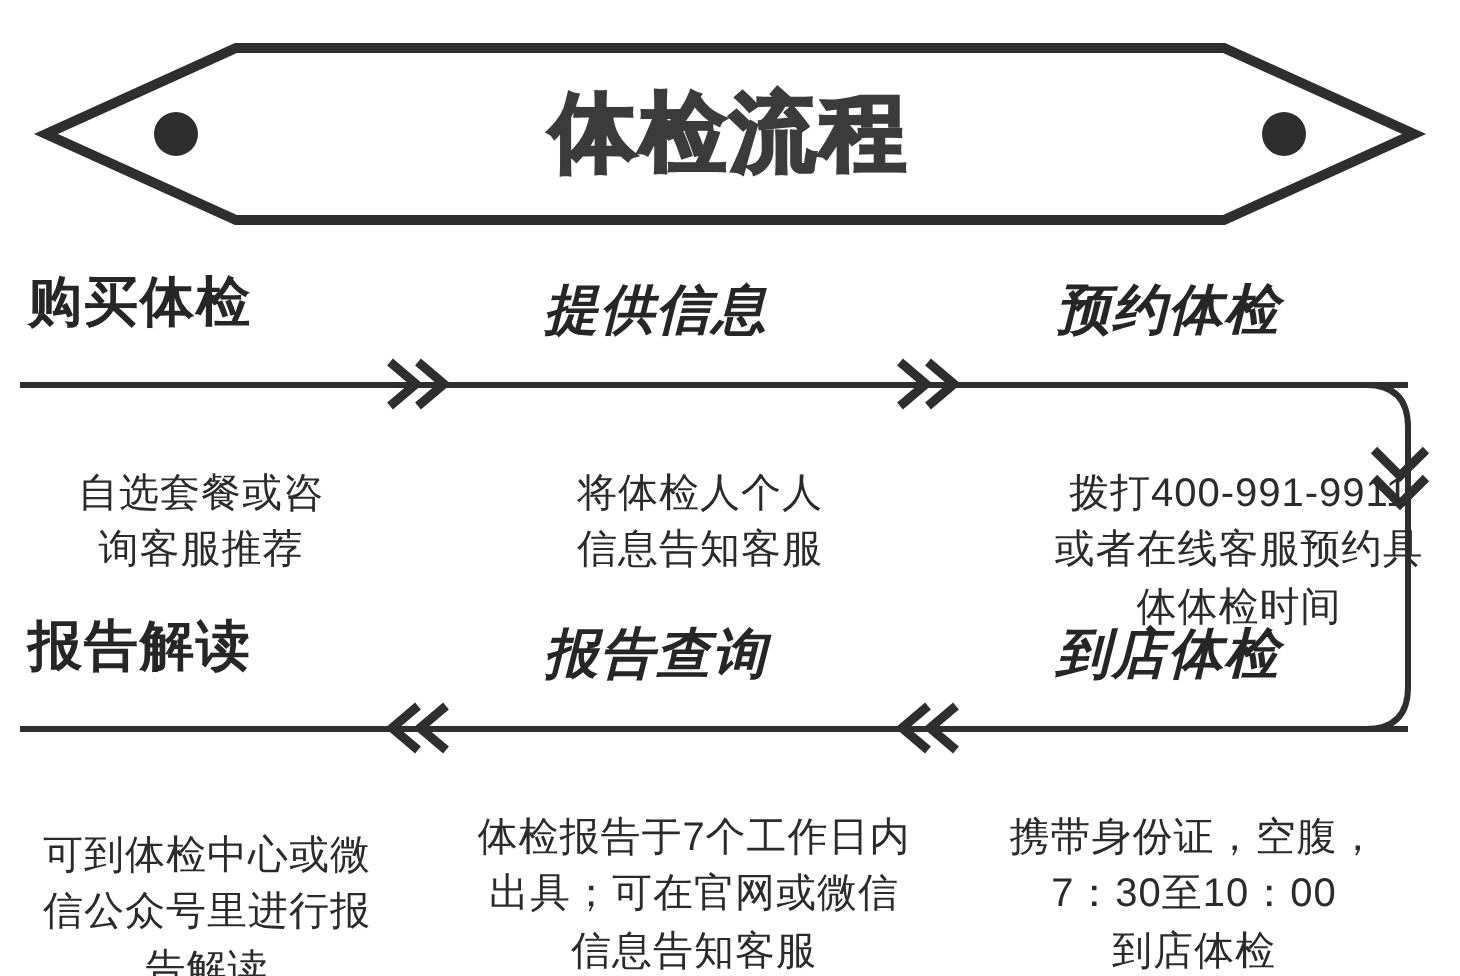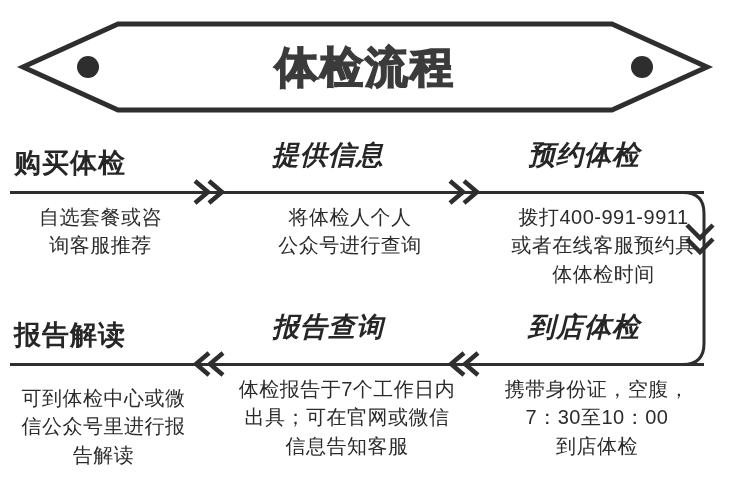--- a/index.html
+++ b/index.html
@@ -64,21 +64,21 @@
   }
   .col-head {
     position: absolute;
     font-size: 27px;
     font-weight: bold;
     letter-spacing: 1px;
     color: #262626;
     white-space: nowrap;
     line-height: 1;
   }
-  .h1 { left: 14px;  top: 12px; }
+  .h1 { left: 14px;  top: 0; }
   .h2 { left: 272px; top: 4px; font-style: italic; }
   .h3 { left: 528px; top: 4px; font-style: italic; }
 
   
   .rule {
     position: absolute;
     height: 3px;
     background: #2e2e2e;
   }
   .rule-top    { left: 10px; top: 191px; width: 694px; }
@@ -107,24 +107,25 @@
   .chev-down { left: 684px; top: 222px; width: 32px; height: 34px; }
 
   
   .body-col {
     position: absolute;
     text-align: center;
     font-size: 20px;
     line-height: 1.42;
     color: #2b2b2b;
     letter-spacing: 0.5px;
+    margin-top: 30px;
   }
   .b-r1-c1 { left: 8px;   top: 203px; width: 185px; }
   .b-r1-c2 { left: 250px; top: 203px; width: 200px; }
-  .b-r1-c3 { left: 496px; top: 203px; width: 215px; }
+  .b-r1-c3 { left: 512px; top: 203px; width: 215px; }
 
   .b-r2-c1 { left: 6px;   top: 384px; width: 195px; }
   .b-r2-c2 { left: 216px; top: 375px; width: 262px; }
   .b-r2-c3 { left: 486px; top: 375px; width: 222px; }
 
   .body-col p {
     margin: 0;
     white-space: pre-line;
   }
 </style>
@@ -178,21 +179,21 @@
 <svg class="chev chev-down" viewBox="0 0 32 34">
   <path d="M3 3 L16 16 L29 3 M3 17 L16 30 L29 17" fill="none" stroke="#2e2e2e" stroke-width="4.5" stroke-linecap="butt" stroke-linejoin="miter"></path>
 </svg>
 
 <div class="body-col b-r1-c1">
   <p>自选套餐或咨
 询客服推荐</p>
 </div>
 <div class="body-col b-r1-c2">
   <p>将体检人个人
-公众号进行查询</p>
+信息告知客服</p>
 </div>
 <div class="body-col b-r1-c3">
   <p>拨打400-991-9911
 或者在线客服预约具
 体体检时间</p>
 </div>
 
 <div class="body-col b-r2-c1">
   <p>可到体检中心或微
 信公众号里进行报

